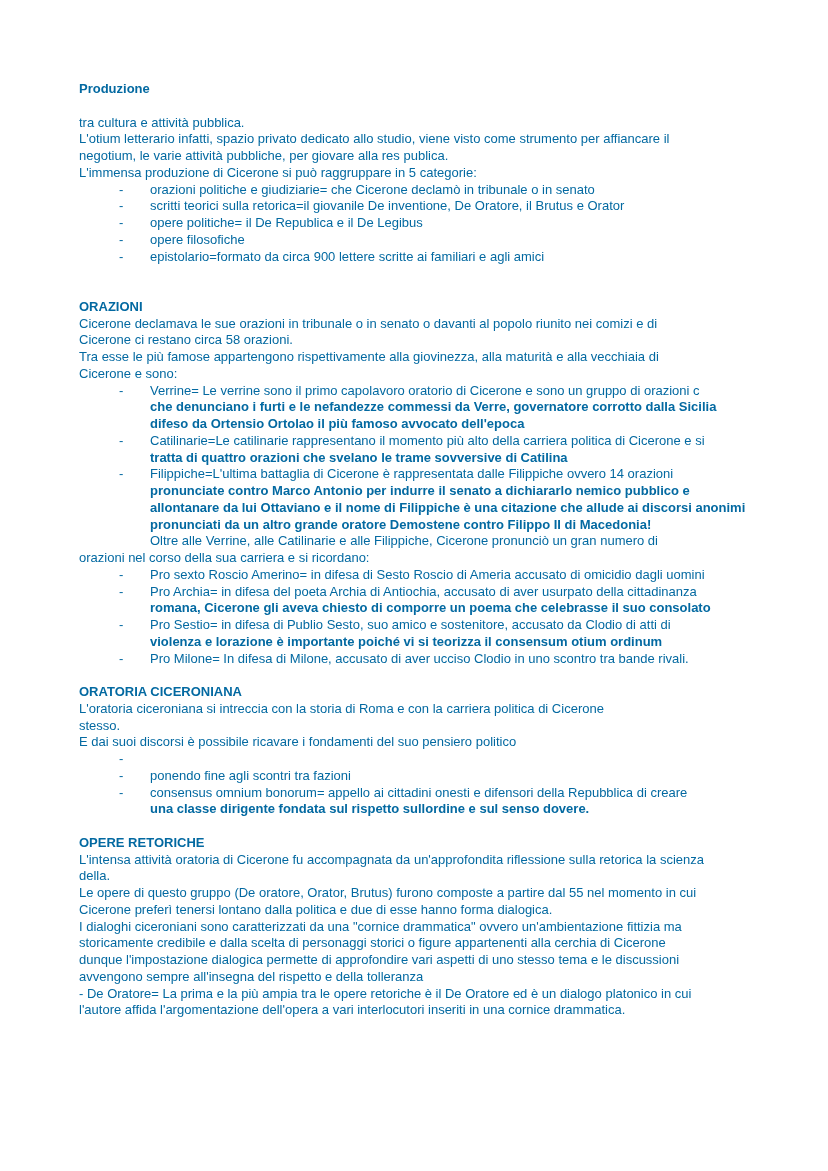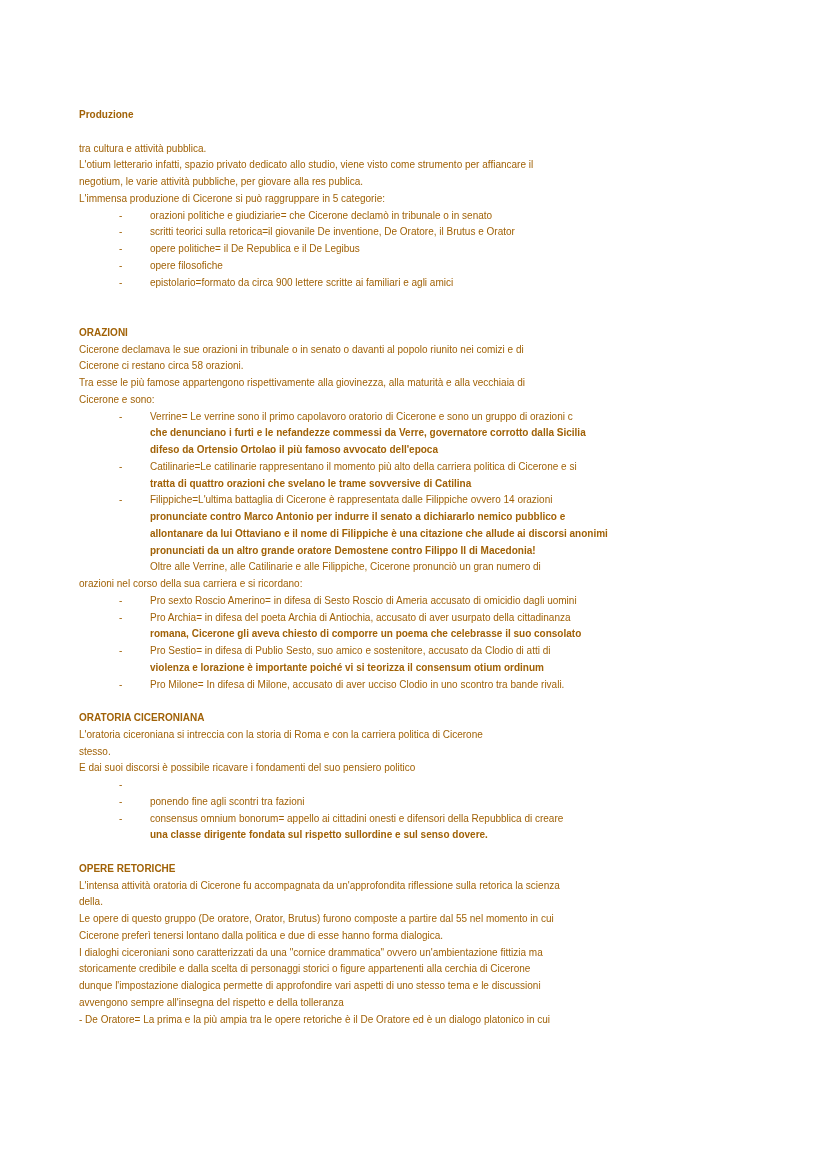--- a/index.html
+++ b/index.html
@@ -1,20 +1,20 @@
 <!DOCTYPE html>
 <html><head>
 <meta charset="utf-8">
 <style>
   html, body { margin: 0; padding: 0; background: #ffffff; }
   body { width: 828px; height: 1171px; position: relative; overflow: hidden; }
   .page {
-    position: absolute; left: 79px; top: 107px; width: 690px;
+    position: absolute; left: 79px; top: 81px; width: 690px;
     font-family: "Liberation Sans", sans-serif;
-    font-size: 10px; line-height: 16.75px; color: #a16207;
+    font-size: 13px; line-height: 16.75px; color: #0369a1;
   }
   .line { white-space: nowrap; height: 16.75px; }
   .blank { height: 16.75px; }
   .heading { font-weight: bold; }
   .bullet { position: relative; padding-left: 71px; }
   .bullet .dash { position: absolute; left: 40px; top: 0; }
   .cont { padding-left: 71px; font-weight: bold; }
   .indent-para { padding-left: 71px; }
 </style>
 </head>
@@ -73,14 +73,15 @@
   <div class="line heading">OPERE RETORICHE</div>
   <div class="line">L'intensa attività oratoria di Cicerone fu accompagnata da un'approfondita riflessione sulla retorica la scienza</div>
   <div class="line">della.</div>
   <div class="line">Le opere di questo gruppo (De oratore, Orator, Brutus) furono composte a partire dal 55 nel momento in cui</div>
   <div class="line">Cicerone preferì tenersi lontano dalla politica e due di esse hanno forma dialogica.</div>
   <div class="line">I dialoghi ciceroniani sono caratterizzati da una "cornice drammatica" ovvero un'ambientazione fittizia ma</div>
   <div class="line">storicamente credibile e dalla scelta di personaggi storici o figure appartenenti alla cerchia di Cicerone</div>
   <div class="line">dunque l'impostazione dialogica permette di approfondire vari aspetti di uno stesso tema e le discussioni</div>
   <div class="line">avvengono sempre all'insegna del rispetto e della tolleranza</div>
   <div class="line">- De Oratore= La prima e la più ampia tra le opere retoriche è il De Oratore ed è un dialogo platonico in cui</div>
+  <div class="line">l'autore affida l'argomentazione dell'opera a vari interlocutori inseriti in una cornice drammatica.</div>
 
 </div>
 
 </body></html>

